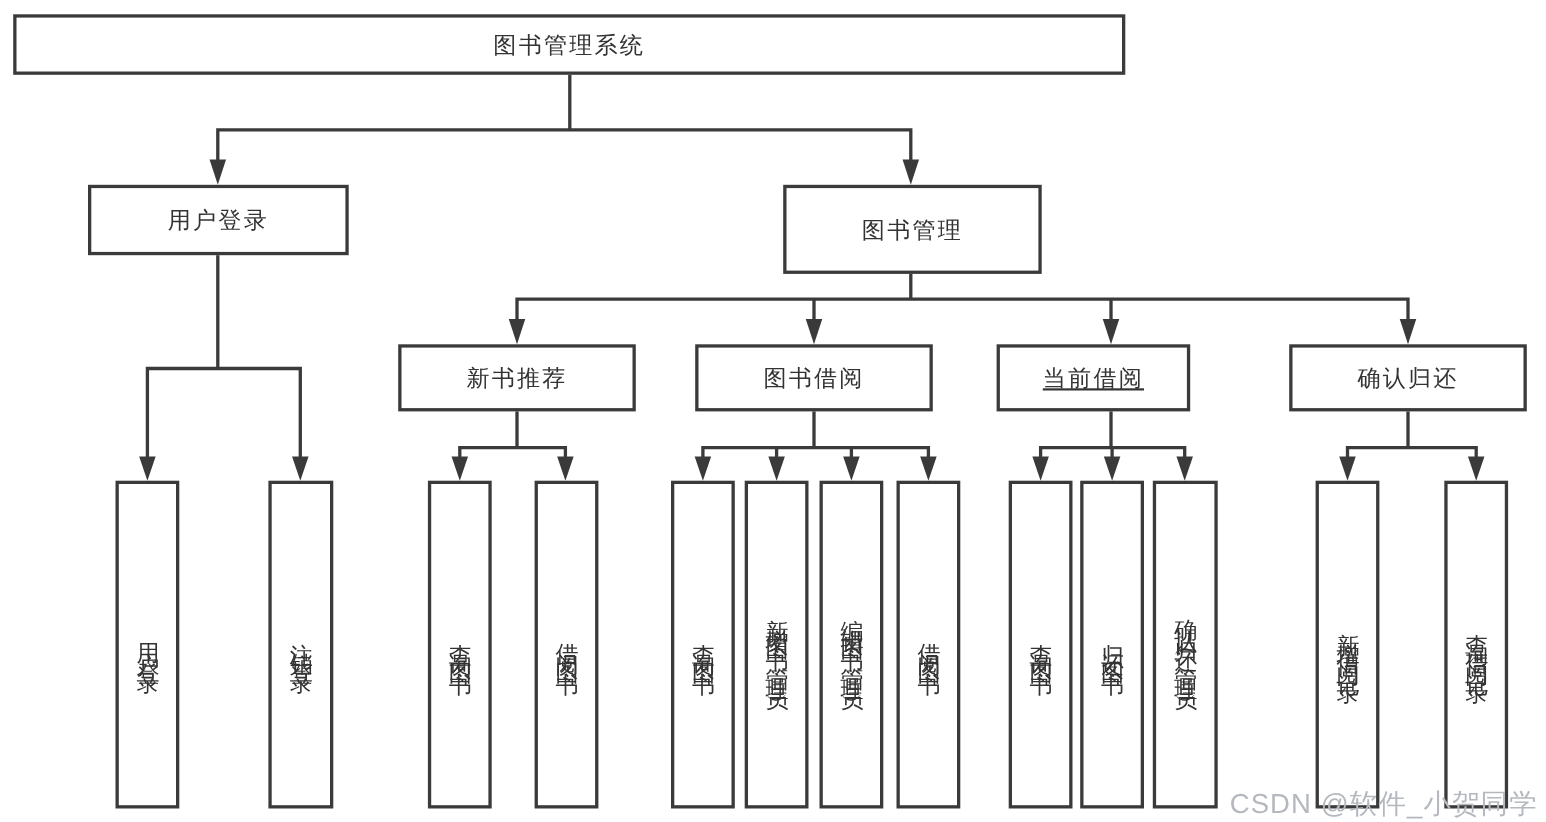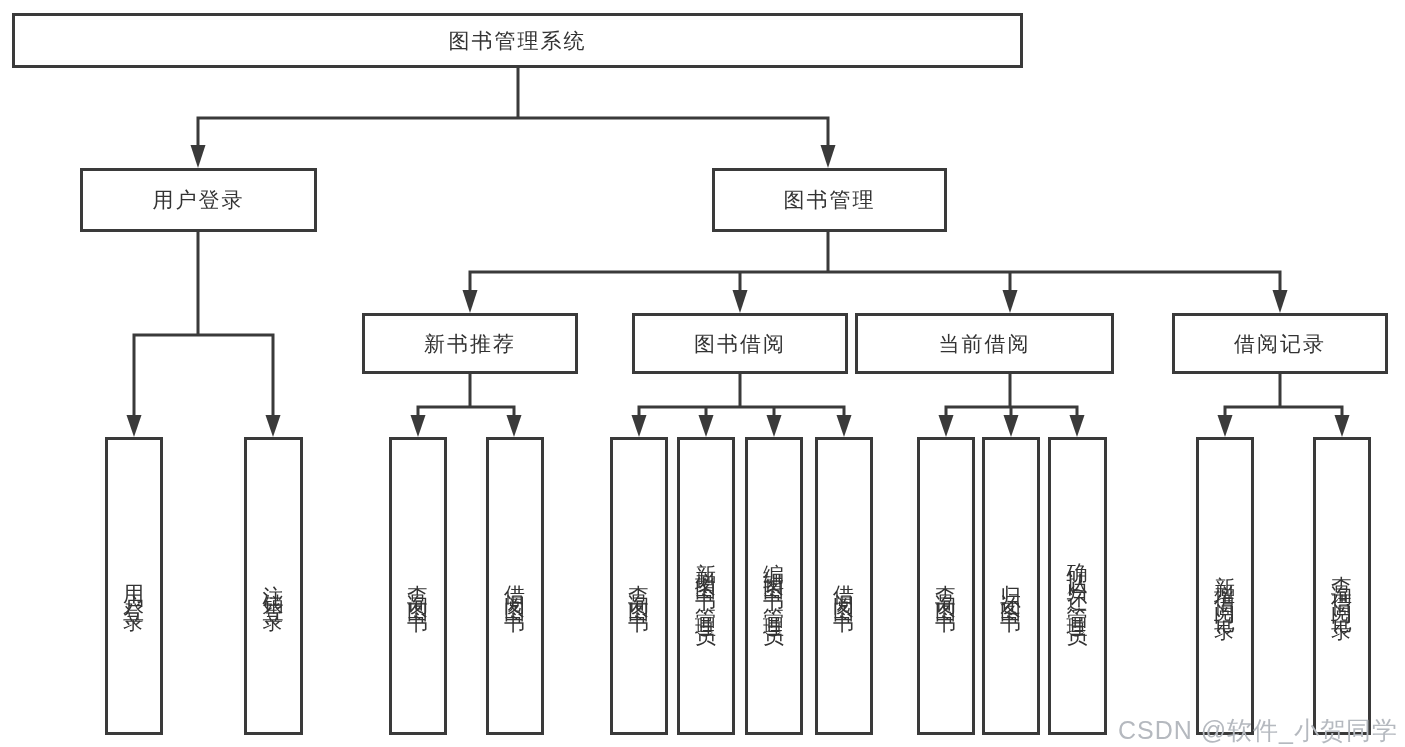--- a/index.html
+++ b/index.html
@@ -93,35 +93,35 @@
     </g>
   </svg>
 
   <div class="node h" style="left:12px;top:13px;width:1011px;height:55px;">
     <span>图书管理系统</span>
   </div>
 
   <div class="node h" style="left:80px;top:168px;width:237px;height:64px;">
     <span>用户登录</span>
   </div>
-  <div class="node h" style="left:712px;top:168px;width:235px;height:64px;">
+  <div class="node h" style="left:712px;top:168px;width:235px;height:81px;">
     <span>图书管理</span>
   </div>
 
   <div class="node h" style="left:362px;top:313px;width:216px;height:61px;text-align:center;">
     <span>新书推荐</span>
   </div>
   <div class="node h" style="left:632px;top:313px;width:216px;height:61px;">
     <span>图书借阅</span>
   </div>
-  <div class="node h" style="left:855px;top:313px;width:259px;height:61px;">
+  <div class="node h" style="left:906px;top:313px;width:176px;height:61px;text-decoration:underline;">
     <span>当前借阅</span>
   </div>
   <div class="node h" style="left:1172px;top:313px;width:216px;height:61px;">
-    <span>借阅记录</span>
+    <span>确认归还</span>
   </div>
 
   <div class="node v" style="left:105px;top:437px;width:58px;height:298px;">
     <span>用户登录</span>
   </div>
   <div class="node v" style="left:244px;top:437px;width:59px;height:298px;">
     <span>注销登录</span>
   </div>
 
   <div class="node v" style="left:389px;top:437px;width:58px;height:298px;">

